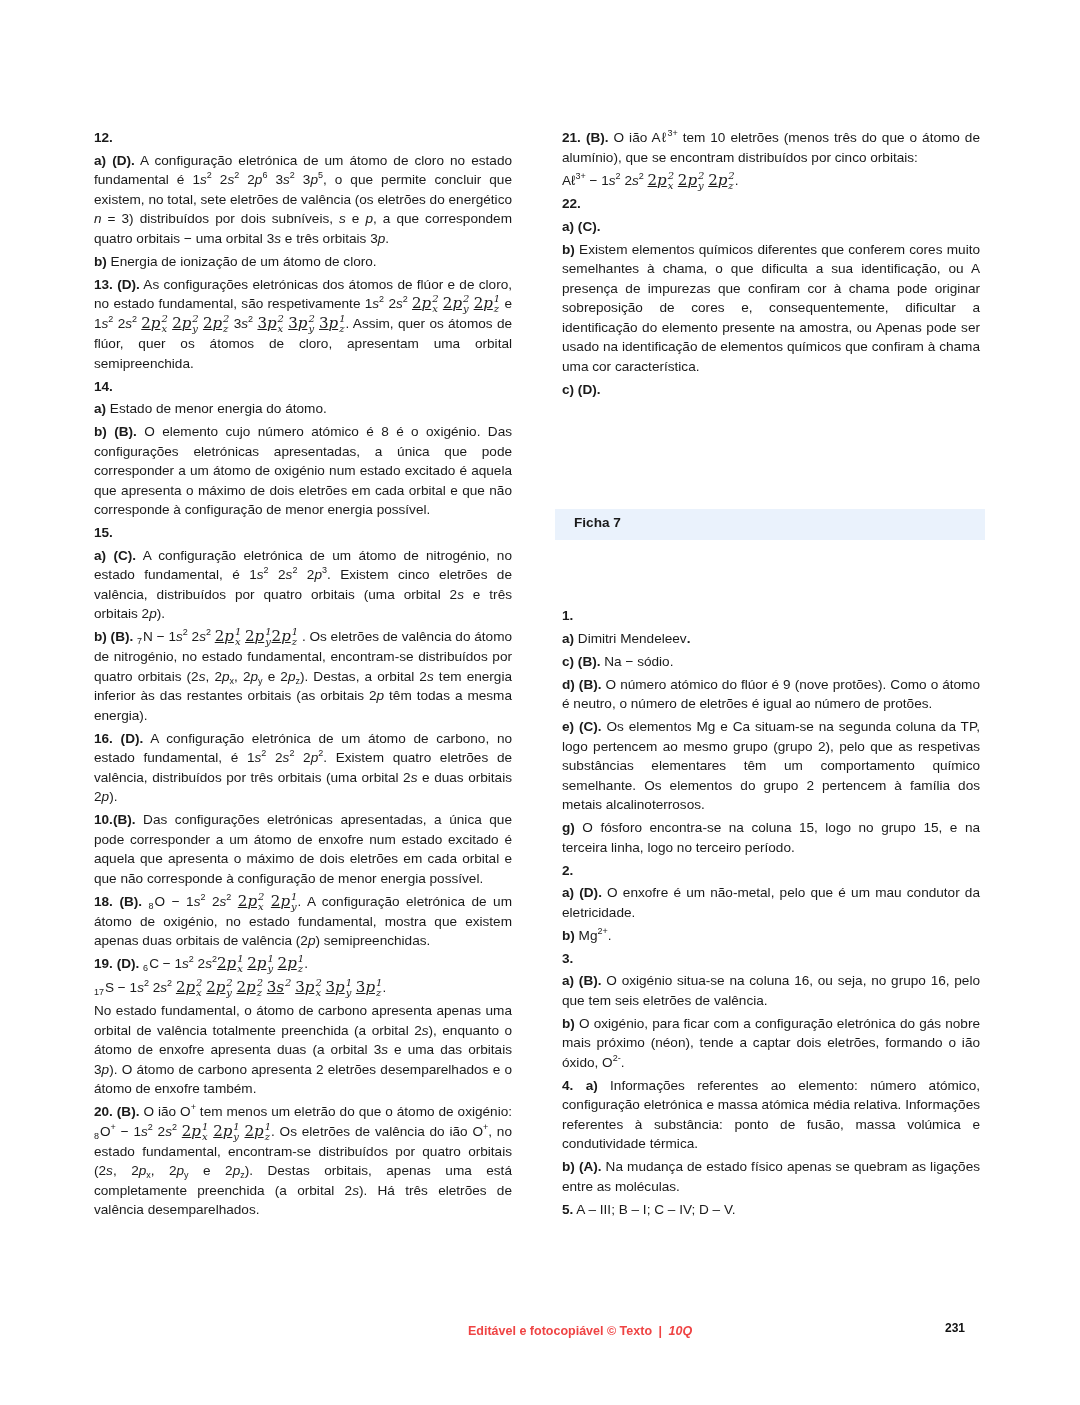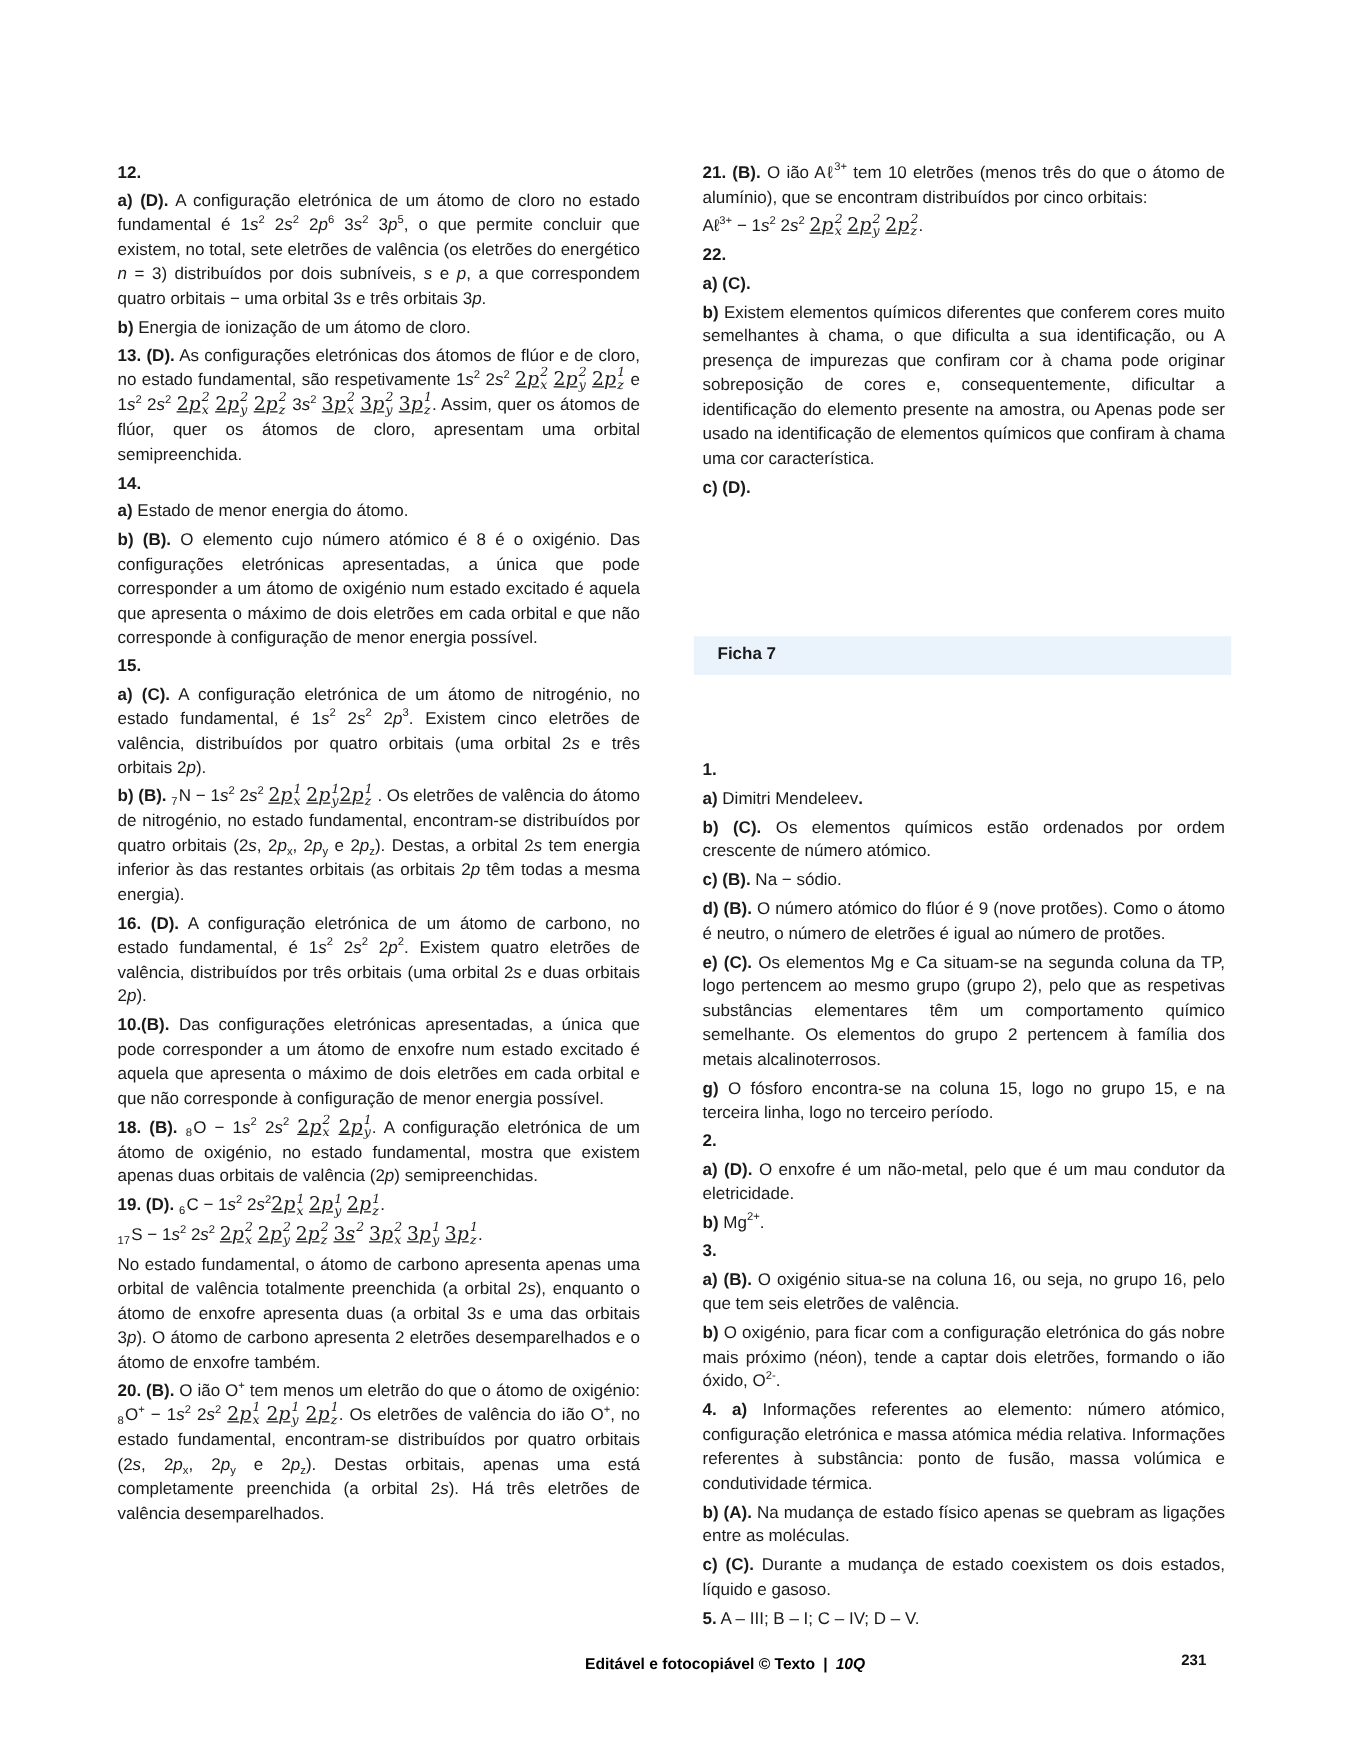--- a/index.html
+++ b/index.html
@@ -151,35 +151,33 @@
     <p class="p"><span class="b">c) (D).</span></p>
   </div>
 
 <div class="banner" style="background: rgb(234, 242, 252);">
   <span class="banner-text">Ficha 7</span>
 </div>
 
 <div id="col-right-bottom" class="col" style="left:562px; top:566px;">
     <p class="p num"><span class="b">1.</span></p>
     <p class="p"><span class="b">a)</span> Dimitri Mendeleev<span class="b">.</span></p>
-    <p class="p"><span class="b">b) (C).</span> Os elementos químicos estão ordenados por ordem crescente de número atómico.</p>
     <p class="p"><span class="b">c) (B).</span> Na − sódio.</p>
     <p class="p"><span class="b">d) (B).</span> O número atómico do flúor é 9 (nove protões). Como o átomo é neutro, o número de eletrões é igual ao número de protões.</p>
     <p class="p"><span class="b">e) (C).</span> Os elementos Mg e Ca situam-se na segunda coluna da TP, logo pertencem ao mesmo grupo (grupo 2), pelo que as respetivas substâncias elementares têm um comportamento químico semelhante. Os elementos do grupo 2 pertencem à família dos metais alcalinoterrosos.</p>
     <p class="p"><span class="b">g)</span> O fósforo encontra-se na coluna 15, logo no grupo 15, e na terceira linha, logo no terceiro período.</p>
     <p class="p num"><span class="b">2.</span></p>
     <p class="p"><span class="b">a) (D).</span> O enxofre é um não-metal, pelo que é um mau condutor da eletricidade.</p>
     <p class="p"><span class="b">b)</span> Mg<span class="sup">2+</span>.</p>
     <p class="p num"><span class="b">3.</span></p>
     <p class="p"><span class="b">a) (B).</span> O oxigénio situa-se na coluna 16, ou seja, no grupo 16, pelo que tem seis eletrões de valência.</p>
     <p class="p"><span class="b">b)</span> O oxigénio, para ficar com a configuração eletrónica do gás nobre mais próximo (néon), tende a captar dois eletrões, formando o ião óxido, O<span class="sup">2-</span>.</p>
     <p class="p"><span class="b">4. a)</span> Informações referentes ao elemento: número atómico, configuração eletrónica e massa atómica média relativa. Informações referentes à substância: ponto de fusão, massa volúmica e condutividade térmica.</p>
     <p class="p"><span class="b">b) (A).</span> Na mudança de estado físico apenas se quebram as ligações entre as moléculas.</p>
-    <p class="p"><span class="b">c) (C).</span> Durante a mudança de estado coexistem os dois estados, líquido e gasoso.</p>
     <p class="p"><span class="b">5.</span> A – III; B – I; C – IV; D – V.</p>
   </div>
 
-<div class="footer" style="color: #000000; padding-left: 48px;">
+<div class="footer" style="color: #ef4444; padding-left: 48px;">
   <span>Editável e fotocopiável © Texto</span>
   <span class="sep">|</span>
   <span class="it">10Q</span>
 </div>
 <div class="page-num">231</div>
 
 </body></html>

